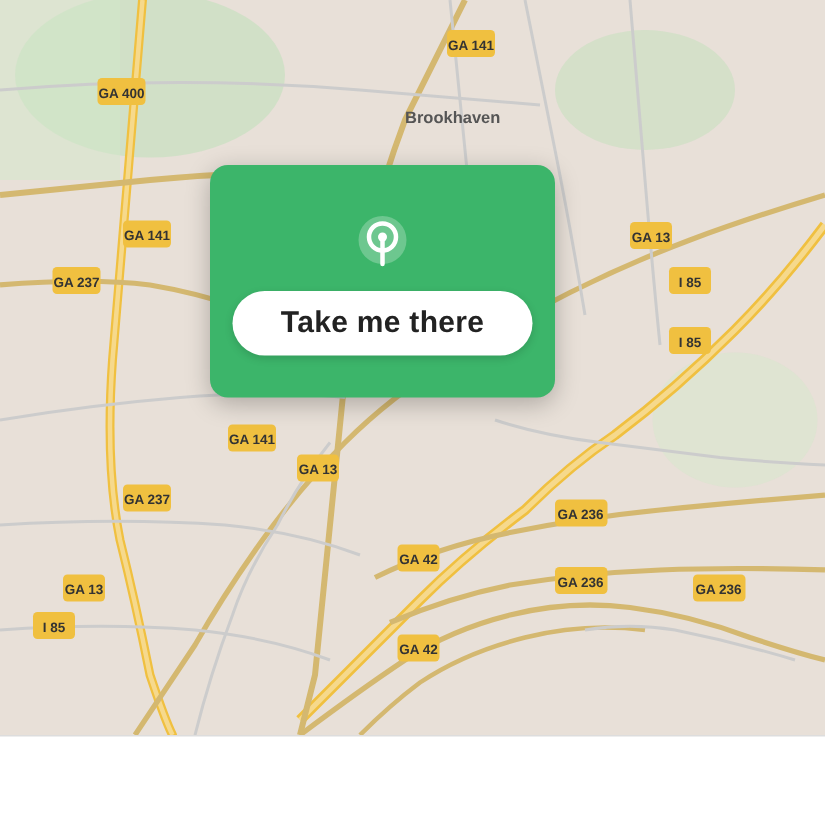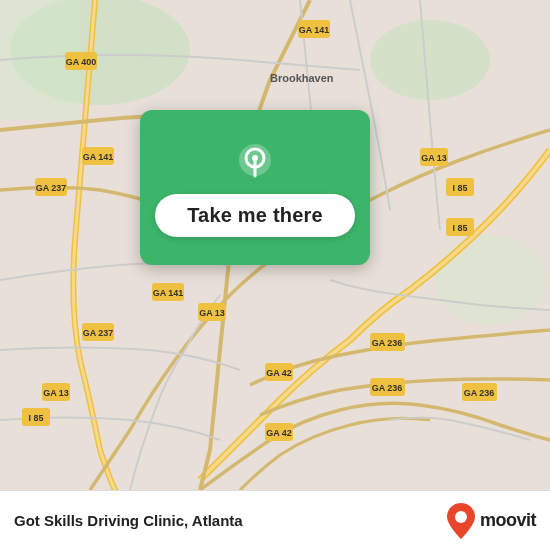--- a/index.html
+++ b/index.html
@@ -235,22 +235,14 @@
       <circle cx="24" cy="20" r="3" fill="white"></circle>
       <path d="M24 20 Q24 35 24 38" stroke="white" stroke-width="3" stroke-linecap="round" fill="none"></path>
     </svg>
 
     <button class="take-me-btn">Take me there</button>
   </div>
 </div>
 
 <div class="bottom-bar">
   <div class="bottom-left">
-    <span class="location-name">Got Skills Driving Clinic, Atlanta</span>
-  </div>
-  <div class="moovit-logo">
-    <svg class="moovit-pin" viewBox="0 0 30 36" xmlns="http://www.w3.org/2000/svg">
-      <path d="M15 0 C7 0 1 6 1 14 C1 22 15 36 15 36 C15 36 29 22 29 14 C29 6 23 0 15 0Z" fill="#e8452a"></path>
-      <circle cx="15" cy="14" r="6" fill="white"></circle>
-    </svg>
-    <span class="moovit-text">moovit</span>
   </div>
 </div>
 
 </body></html>

